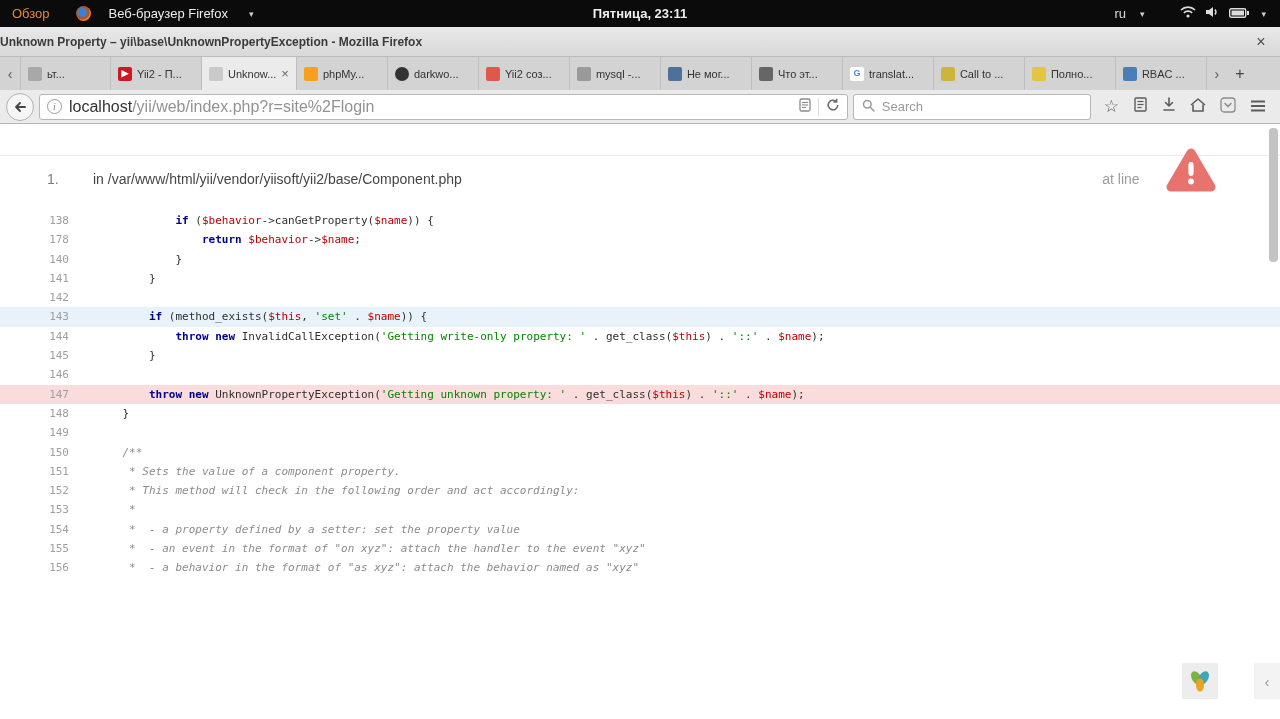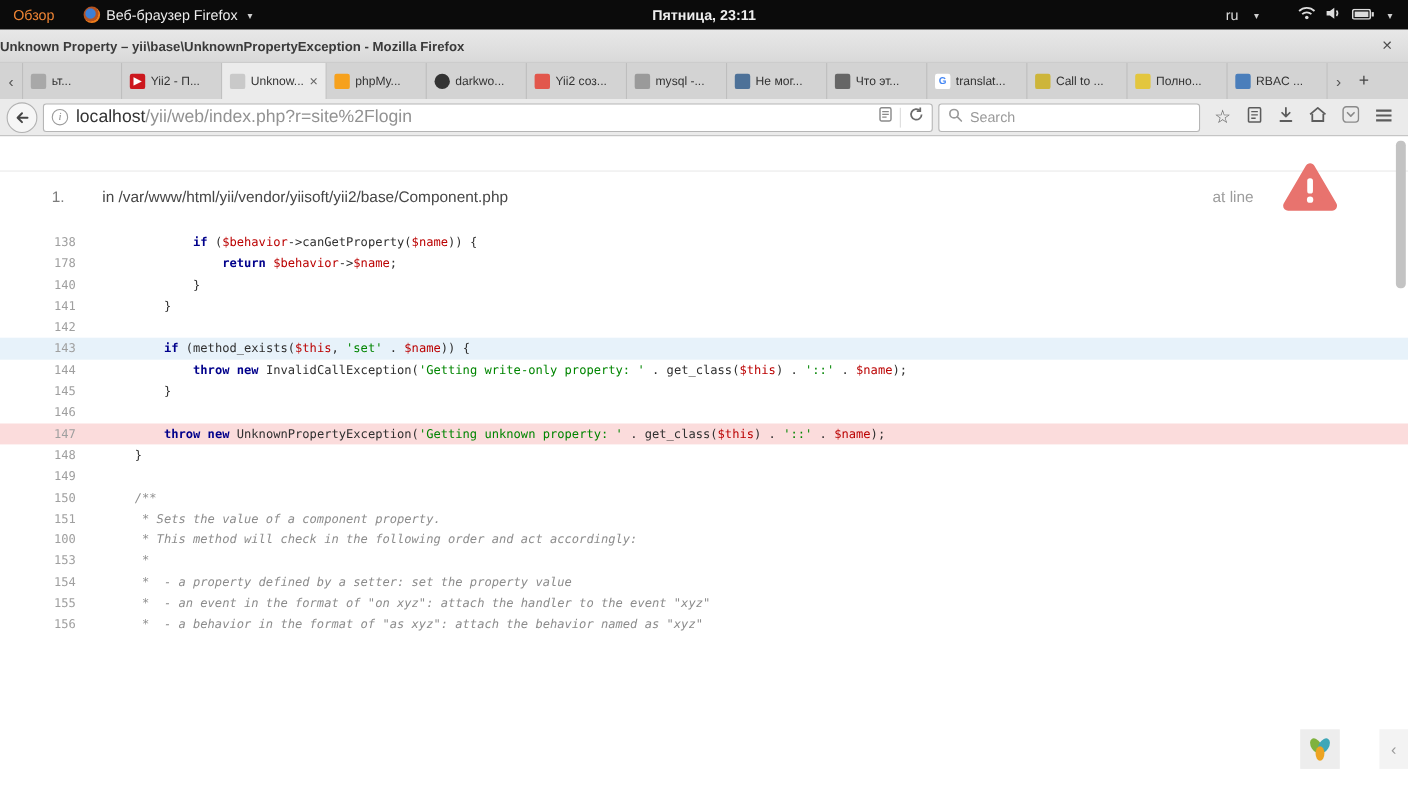--- a/index.html
+++ b/index.html
@@ -3,21 +3,21 @@
 <meta charset="utf-8">
 <style>
   * { box-sizing: border-box; margin: 0; padding: 0; }
   html, body { width: 1280px; height: 719px; overflow: hidden; }
   body { font-family: "Liberation Sans", sans-serif; background: #fff; }
   .screen { position: relative; width: 1280px; height: 700px; display: flex; flex-direction: column; }
 
   
   .sysbar { flex: 0 0 27px; background: #0b0b0b; color: #dcdcdc; display: flex; align-items: center; font-size: 13px; position: relative; }
   .activities { color: var(--activities, #ee8434); padding: 0 10px 0 12px; }
-  .appmenu { display: flex; align-items: center; gap: 6px; margin-left: 16px; color: #ececec; }
+  .appmenu { display: flex; align-items: center; gap: 18px; margin-left: 16px; color: #ececec; }
   .ff-icon { width: 15px; height: 15px; border-radius: 50%; display: inline-block;
              background: radial-gradient(circle at 42% 42%, #3d7fd6 0 34%, #b7531f 42% 58%, #ef7d1a 60% 78%, #f7a21d 80%); }
   .caret { font-size: 9px; color: #cfcfcf; margin-left: 3px; }
   .sys-clock { position: absolute; left: 50%; transform: translateX(-50%); font-weight: bold; color: #eeeeee; }
   .sys-right { margin-left: auto; display: flex; align-items: center; gap: 9px; margin-right: 14px; }
   .kb-layout { margin-right: 2px; }
   .tray-gap { width: 18px; }
 
   
   .titlebar { flex: 0 0 30px; background: linear-gradient(#e8e8e8, #d9d9d9); border-bottom: 1px solid #bdbdbd; display: flex; align-items: center; justify-content: flex-start; position: relative; }
@@ -272,21 +272,21 @@
           <div class="code-row"><span class="line-number">142</span><span class="line-code"></span></div>
           <div class="code-row sel"><span class="line-number">143</span><span class="line-code"><span class="tok-pln">        </span><span class="tok-kw">if</span><span class="tok-pln"> (method_exists(</span><span class="tok-var">$this</span><span class="tok-pln">, </span><span class="tok-str">'set'</span><span class="tok-pln"> . </span><span class="tok-var">$name</span><span class="tok-pln">)) {</span></span></div>
           <div class="code-row"><span class="line-number">144</span><span class="line-code"><span class="tok-pln">            </span><span class="tok-kw">throw</span><span class="tok-pln"> </span><span class="tok-kw">new</span><span class="tok-pln"> InvalidCallException(</span><span class="tok-str">'Getting write-only property: '</span><span class="tok-pln"> . get_class(</span><span class="tok-var">$this</span><span class="tok-pln">) . </span><span class="tok-str">'::'</span><span class="tok-pln"> . </span><span class="tok-var">$name</span><span class="tok-pln">);</span></span></div>
           <div class="code-row"><span class="line-number">145</span><span class="line-code"><span class="tok-pln">        }</span></span></div>
           <div class="code-row"><span class="line-number">146</span><span class="line-code"></span></div>
           <div class="code-row err"><span class="line-number">147</span><span class="line-code"><span class="tok-pln">        </span><span class="tok-kw">throw</span><span class="tok-pln"> </span><span class="tok-kw">new</span><span class="tok-pln"> UnknownPropertyException(</span><span class="tok-str">'Getting unknown property: '</span><span class="tok-pln"> . get_class(</span><span class="tok-var">$this</span><span class="tok-pln">) . </span><span class="tok-str">'::'</span><span class="tok-pln"> . </span><span class="tok-var">$name</span><span class="tok-pln">);</span></span></div>
           <div class="code-row"><span class="line-number">148</span><span class="line-code"><span class="tok-pln">    }</span></span></div>
           <div class="code-row"><span class="line-number">149</span><span class="line-code"></span></div>
           <div class="code-row"><span class="line-number">150</span><span class="line-code"><span class="tok-com">    /**</span></span></div>
           <div class="code-row"><span class="line-number">151</span><span class="line-code"><span class="tok-com">     * Sets the value of a component property.</span></span></div>
-          <div class="code-row"><span class="line-number">100</span><span class="line-code"><span class="tok-com">     * This method will check in the following order and act accordingly:</span></span></div>
+          <div class="code-row"><span class="line-number">152</span><span class="line-code"><span class="tok-com">     * This method will check in the following order and act accordingly:</span></span></div>
           <div class="code-row"><span class="line-number">153</span><span class="line-code"><span class="tok-com">     *</span></span></div>
           <div class="code-row"><span class="line-number">154</span><span class="line-code"><span class="tok-com">     *  - a property defined by a setter: set the property value</span></span></div>
           <div class="code-row"><span class="line-number">155</span><span class="line-code"><span class="tok-com">     *  - an event in the format of "on xyz": attach the handler to the event "xyz"</span></span></div>
           <div class="code-row"><span class="line-number">156</span><span class="line-code"><span class="tok-com">     *  - a behavior in the format of "as xyz": attach the behavior named as "xyz"</span></span></div>
         </div>
     </div>
 
     <span class="float-yii">
       <svg width="22" height="24" viewBox="0 0 22 24">
         <ellipse cx="7.5" cy="9" rx="4.6" ry="7.4" transform="rotate(-32 7.5 9)" fill="#7fb23e"></ellipse>

